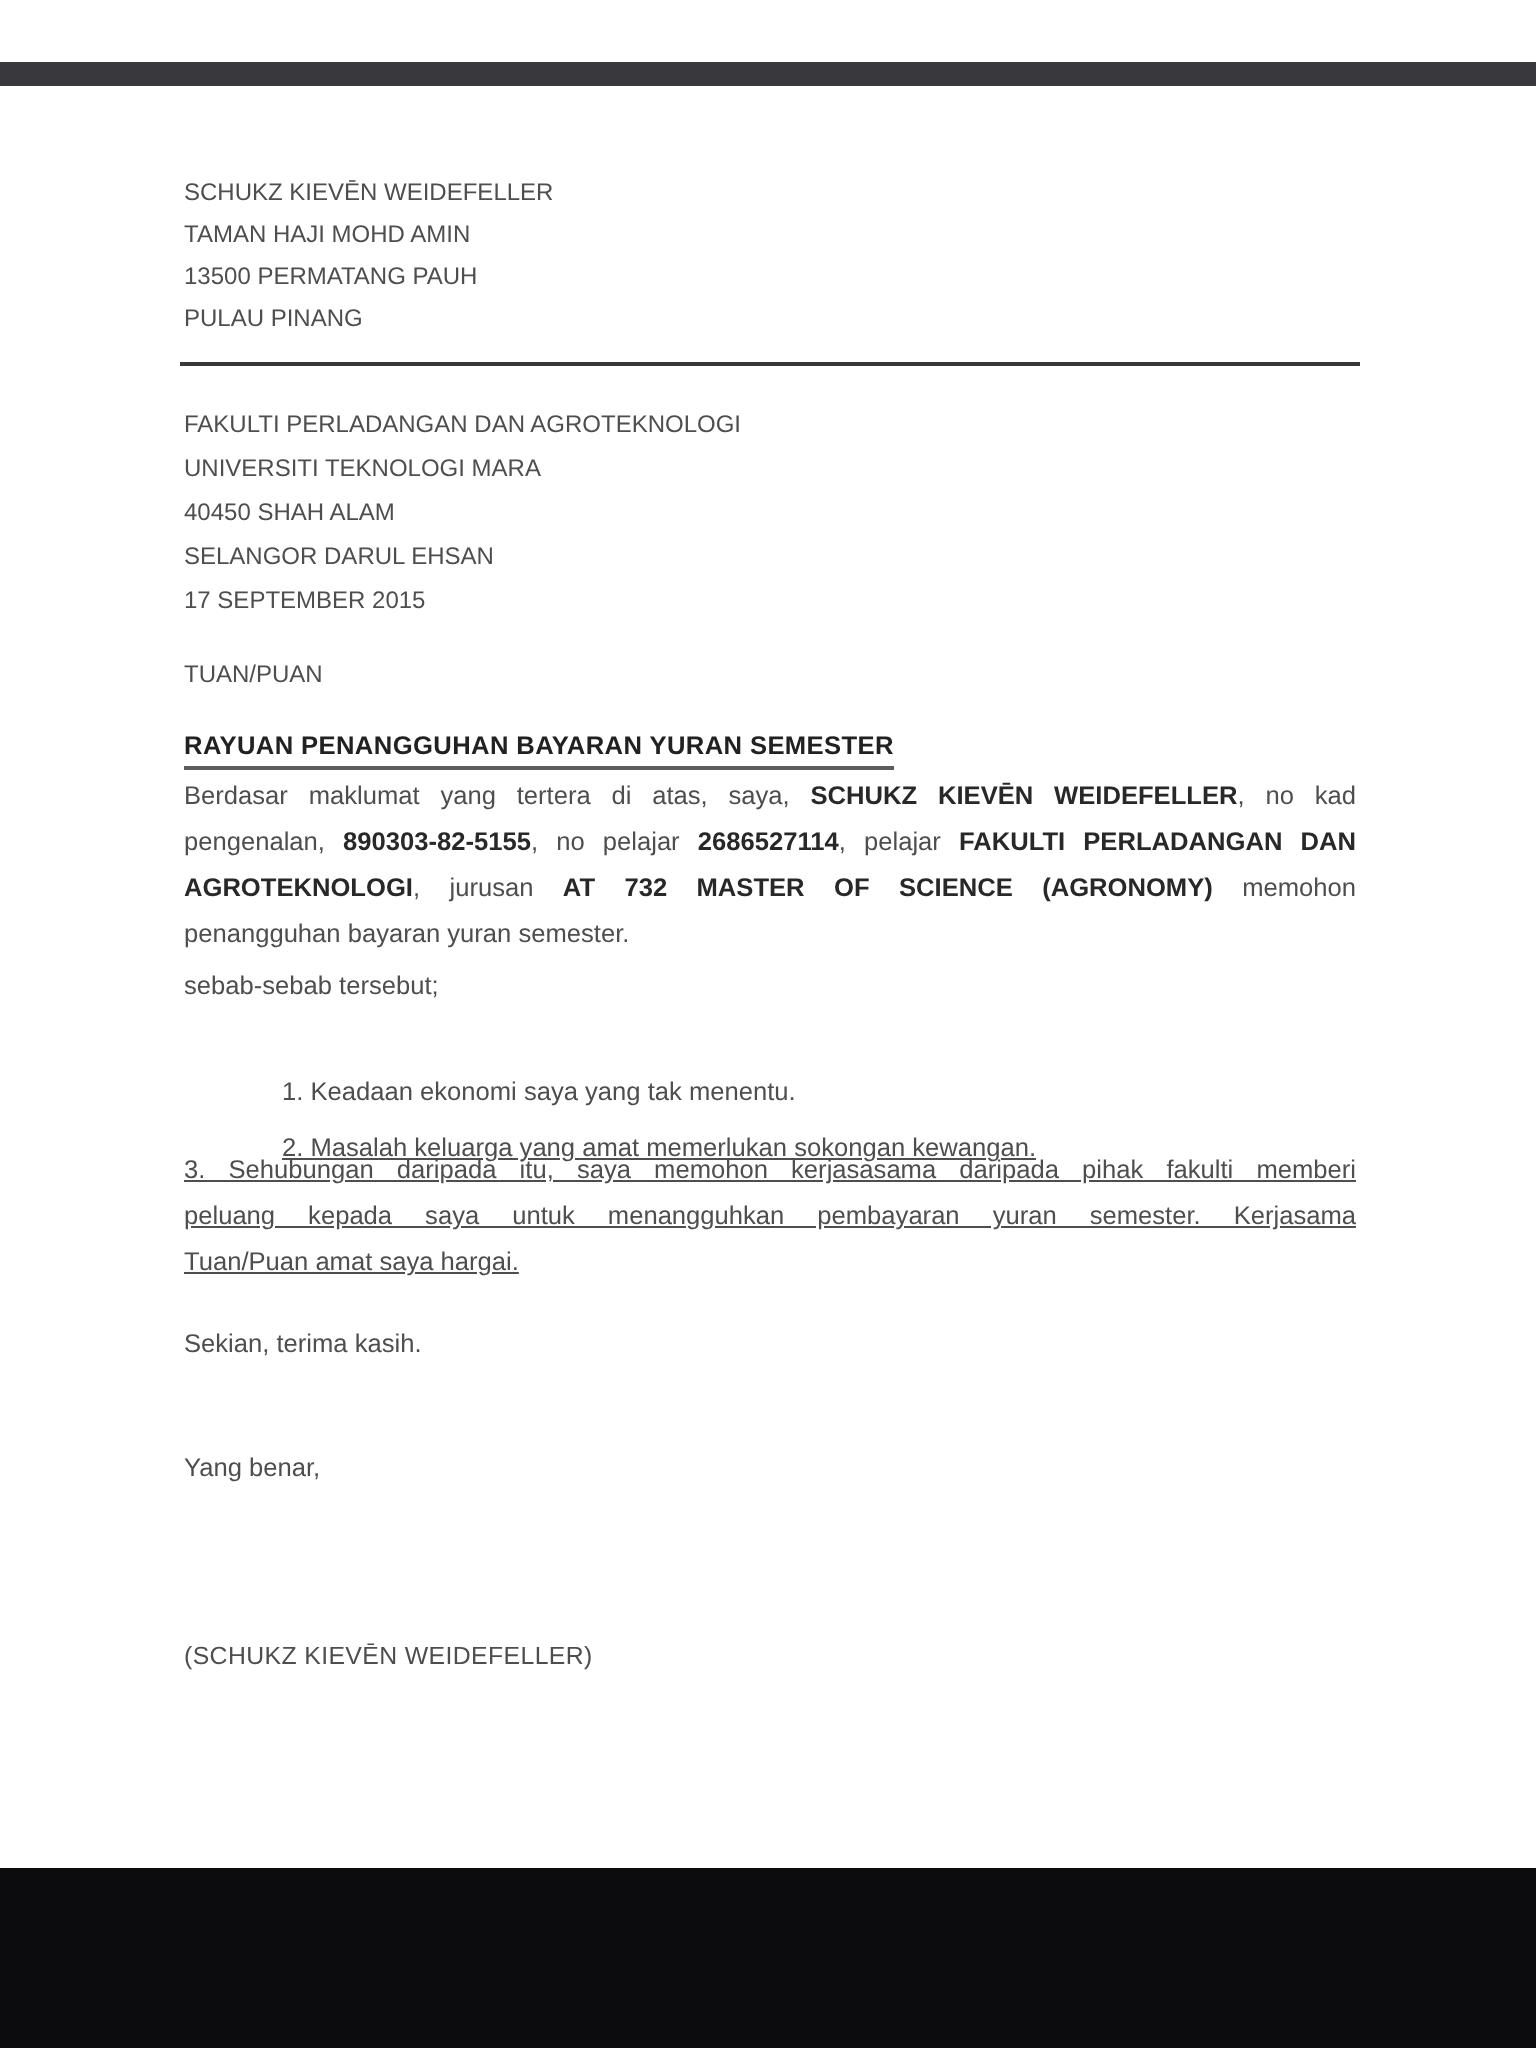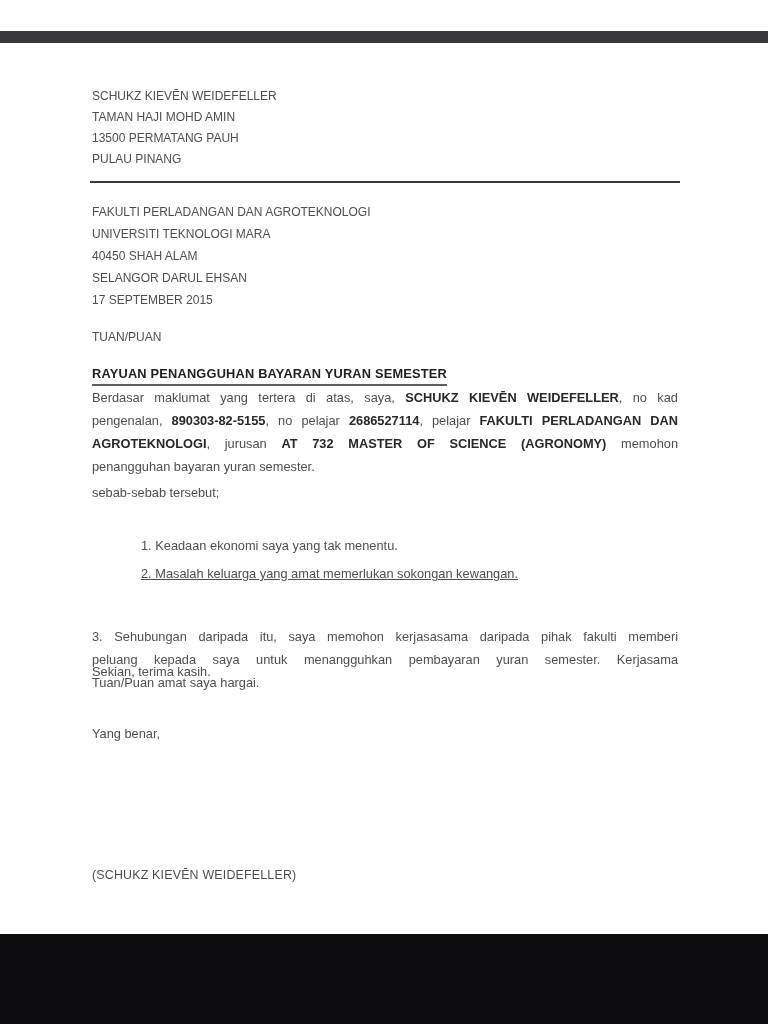--- a/index.html
+++ b/index.html
@@ -22,30 +22,30 @@
   .date      { left:92px; top:246px; width:586px; text-align:left; font-size:12px; line-height:22px; }
   .salutation{ left:92px; top:287px; font-size:12px; }
   .subject   { left:92px; top:321px; }
   .subject-text {
     font-size:12.8px; font-weight:bold; letter-spacing:0.2px; color:#212123;
     border-bottom:2px solid var(--subject_underline,#5e5e60); padding-bottom:3px; display:inline-block;
   }
   .para      { left:92px; width:586px; font-size:12.8px; line-height:23px; }
   .p1 { top:343px; }
   .p2 { top:439px; line-height:22px; }
-  .p3 { top:582px; }
+  .p3 { top:530px;text-decoration:underline; }
   .tline { text-align:left; }
   .tline.just { text-align-last:justify; }
   .b { font-weight:bold; color:var(--bold,#28282a); }
   .list-item { position:absolute; left:141px; font-size:12.8px; color:var(--text,#4e4e50); }
   .li1 { top:495px; }
   .li2 { top:523px;text-decoration:underline; }
   .closing   { left:92px; top:621px; font-size:12.8px; }
   .signoff   { left:92px; top:683px; font-size:12.8px; }
-  .signature { left:92px; top:825px; font-size:12.4px; letter-spacing:0.2px; }
+  .signature { left:92px; top:778px; font-size:12.4px; letter-spacing:0.2px; }
 </style>
 </head>
 <body>
 
 <div class="top-bar"></div>
 
 <div class="page">
 
   <div class="blk sender">
     <div>SCHUKZ KIEVĒN WEIDEFELLER</div>

